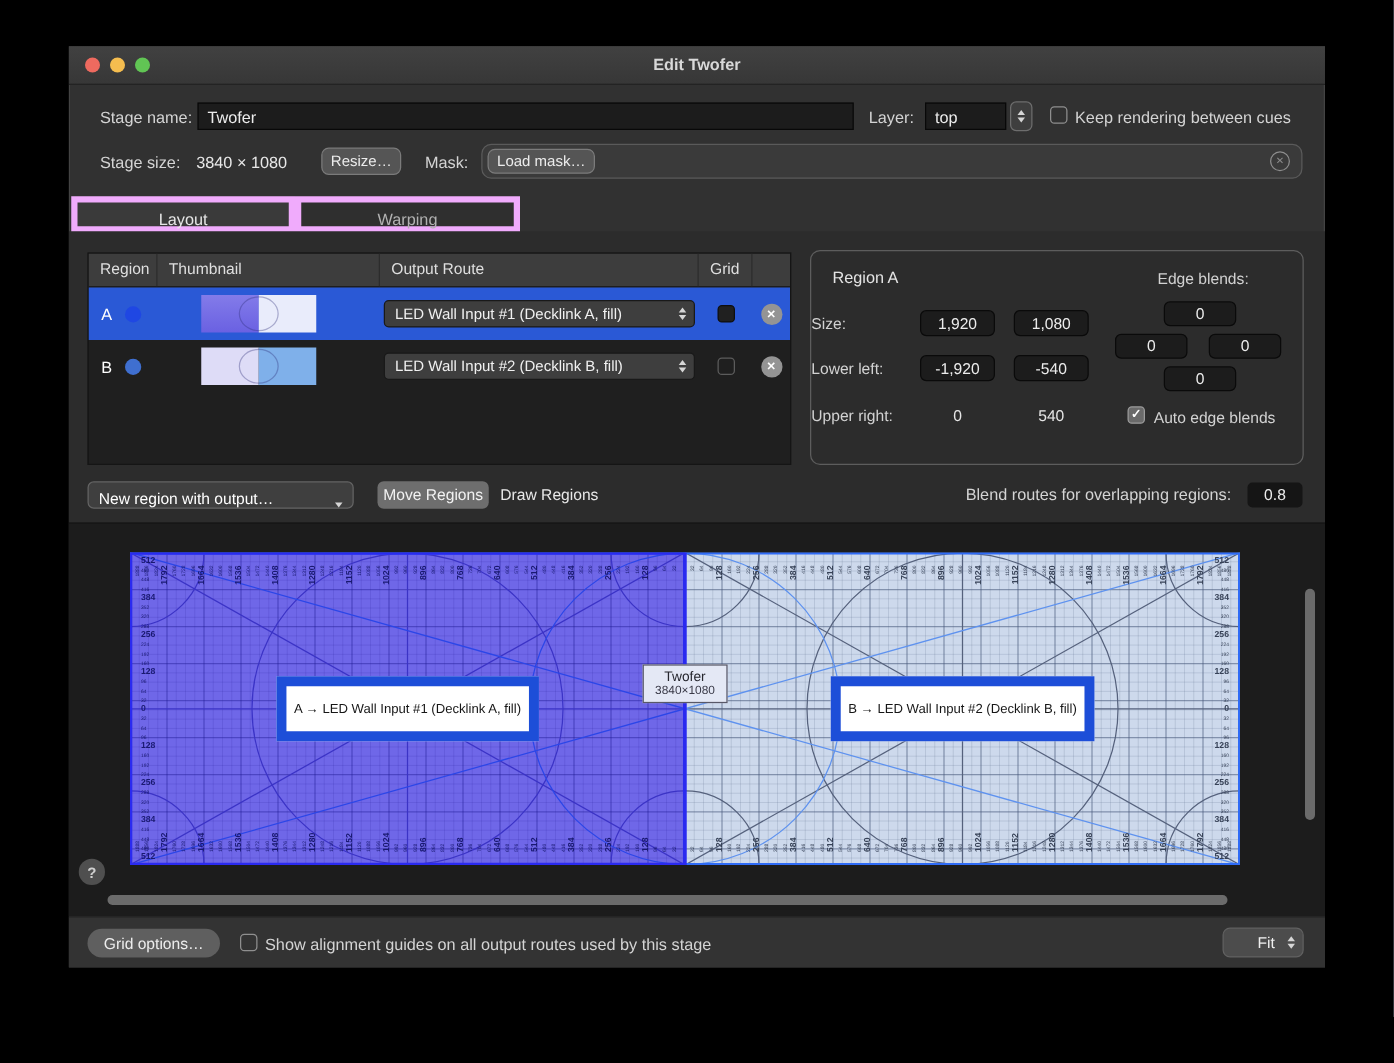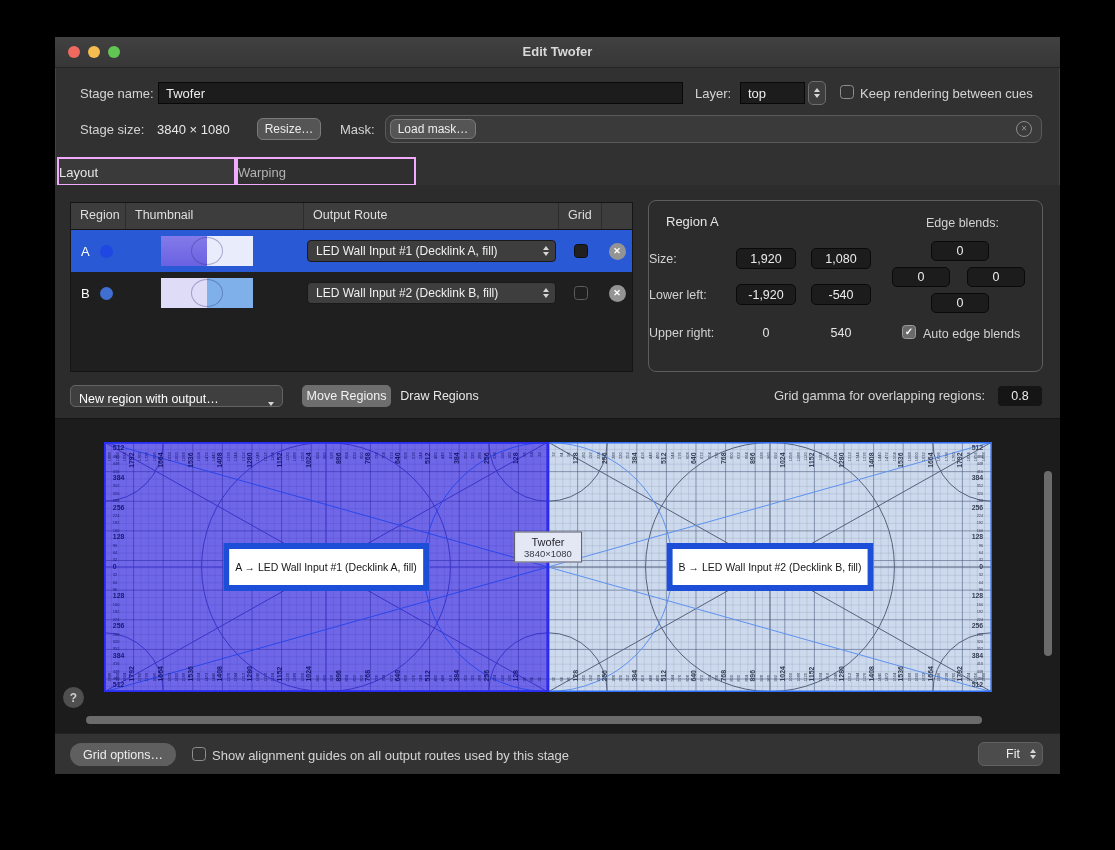--- a/index.html
+++ b/index.html
@@ -42,22 +42,22 @@
   #resize-btn{left:202px;top:81px;width:64px;height:22px}
   #mask-label{left:285px;top:85px}
   #mask-field{position:absolute;left:330px;top:78px;width:657px;height:28px;border:1px solid #5a5a5a;
               border-radius:8px;background:#3a3a3a;box-sizing:border-box}
   #load-mask-btn{left:4px;top:3px;width:86px;height:20px}
   #mask-placeholder{position:absolute;left:102px;top:0;line-height:26px;color:#9d9d9d;font-size:13px;white-space:nowrap}
   #mask-clear{position:absolute;right:9px;top:5px;width:16px;height:16px;border:1.5px solid #8d8d8d;
               border-radius:50%;box-sizing:border-box;display:flex;align-items:center;justify-content:center}
   #mask-clear::after{content:"✕";color:#8d8d8d;font-size:8px;line-height:1}
   
-  .tab{position:absolute;top:120px;height:29px;box-sizing:border-box;border:2px solid #f0abfc;
-       line-height:27px;font-size:13px}
+  .tab{position:absolute;top:120px;height:29px;box-sizing:border-box;border:5px solid #f0abfc;
+       text-align:center;line-height:27px;font-size:13px}
   #tab-layout{left:2px;width:179px;background:#3a3a3a;color:#e6e6e6}
   #tab-warping{left:181px;width:180px;background:#2f2f2f;color:#b2b2b2}
   #content-bg{position:absolute;left:0;top:148px;right:0;bottom:41px;background:#2c2c2c}
   
   #table{position:absolute;left:15px;top:165px;width:563px;height:170px;background:#1f1f1f;
          border:1px solid #151515;box-sizing:border-box}
   .thead{display:flex;height:26px;background:#3d3d3d;border-bottom:1px solid #151515}
   .th{box-sizing:border-box;border-right:1px solid #2c2c2c;color:#dfdfdf;font-size:12.5px;
       line-height:25px;padding-left:9px;overflow:hidden}
   .th:nth-child(1){width:55px}.th:nth-child(2){width:178px}.th:nth-child(3){width:255px}
@@ -116,21 +116,21 @@
   #draw-btn{position:absolute;left:336px;top:348px;width:97px;height:22px;color:#e8e8e8;font-size:12.5px;
             display:flex;align-items:center;justify-content:center}
   #gamma-label{right:75px;top:351px}
   #gamma-field{position:absolute;left:943px;top:349px;width:44px;height:20px;background:#151515;
                border-radius:4px;color:#ececec;font-size:12.5px;display:flex;align-items:center;justify-content:center}
   
   #canvas-area{position:absolute;left:0;top:381px;width:100%;height:315px;background:#1c1c1c;
                border-top:1px solid #141414;box-sizing:border-box}
   #stage-wrap{position:absolute;left:49px;top:23px;width:888px;height:250px}
   #stage-svg{width:100%;height:100%;display:block}
-  .region-tag{position:absolute;transform:translate(-50%,-50%);background:#fff;border:6px solid #1d4ed8;
+  .region-tag{position:absolute;transform:translate(-50%,-50%);background:#fff;border:8px solid #1d4ed8;
               color:#161616;font-size:10.5px;padding:12px 6px;white-space:nowrap}
   #tagA{left:222px;top:125px}
   #tagB{left:666px;top:125px}
   #stage-tag{position:absolute;left:444px;top:105px;transform:translate(-50%,-50%);background:#e4e8f5;
              border:1px solid #585868;text-align:center;padding:3px 9px;color:#26262e}
   #stage-tag .l1{font-size:11px}
   #stage-tag .l2{font-size:9.5px;color:#3a3a48}
   #help-btn{position:absolute;left:8px;top:268px;width:21px;height:21px;border-radius:50%;background:#4f4f4f;
             color:#cfcfcf;font-size:12px;font-weight:bold;display:flex;align-items:center;justify-content:center}
   #hscroll{position:absolute;left:31px;top:297px;width:896px;height:8px;border-radius:4px;background:#6b6b6b}
@@ -265,21 +265,21 @@
     <div class="checkbox checked" id="auto-eb-cb"></div>
     <div class="plabel" id="auto-eb-label">Auto edge blends</div>
   </div>
 
   <div id="new-region-select">
     <span class="grow">New region with output…</span>
     <span class="tri-down"></span>
   </div>
   <div id="move-btn">Move Regions</div>
   <div id="draw-btn">Draw Regions</div>
-  <div class="lbl" id="gamma-label">Grid gamma for overlapping regions:</div>
+  <div class="lbl" id="gamma-label">Blend routes for overlapping regions:</div>
   <div id="gamma-field">0.8</div>
 
   <div id="canvas-area">
     <div id="stage-wrap">
       <svg id="stage-svg" viewBox="0 0 3840 1080" preserveAspectRatio="none">
           <defs>
             <clipPath id="clipL">
               <rect x="0" y="0" width="1920" height="1080"></rect>
             </clipPath>
             <clipPath id="clipR">

